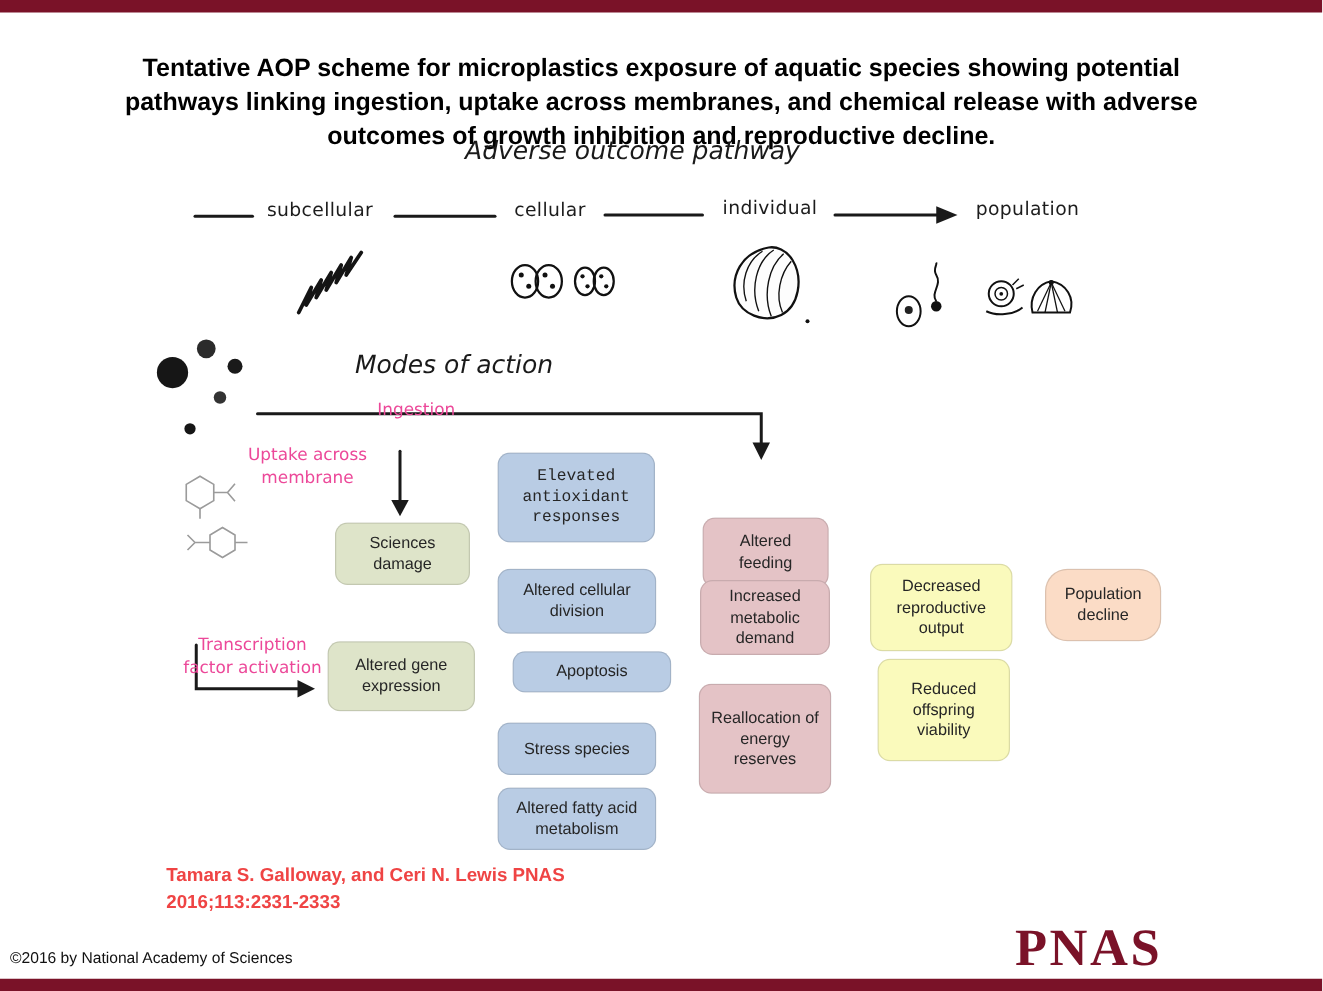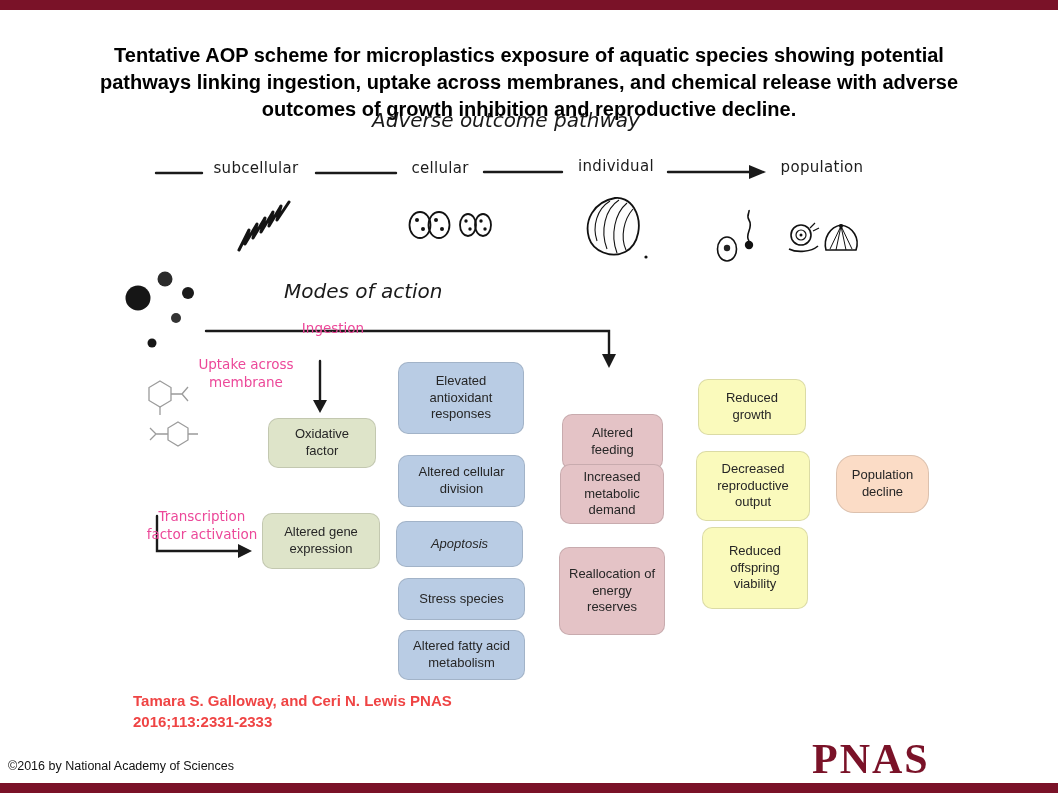--- a/index.html
+++ b/index.html
@@ -45,23 +45,23 @@
     box-sizing:border-box;border:1px solid rgba(0,0,0,0.12);
   }
   .box-green{background:var(--box_green,#dee4c9);}
   .box-blue{background:var(--box_blue,#b9cce4);}
   .box-pink{background:var(--box_pink,#e4c3c6);}
   .box-yellow{background:var(--box_yellow,#fafabc);}
   .box-peach{background:var(--box_peach,#fbdcc6);}
 
   .b-oxidative{left:268px;top:418px;width:108px;height:50px;}
   .b-gene{left:262px;top:513px;width:118px;height:56px;}
-  .b-antioxidant{left:398px;top:362px;width:126px;height:72px;}
+  .b-antioxidant{left:398px;top:362px;width:126px;height:72px;font-family:Liberation Mono, monospace;}
   .b-division{left:398px;top:455px;width:127px;height:52px;}
-  .b-apoptosis{left:396px;top:521px;width:127px;height:46px;font-style:italic;}
+  .b-apoptosis{left:410px;top:521px;width:127px;height:33px;}
   .b-stress{left:398px;top:578px;width:127px;height:42px;}
   .b-fatty{left:398px;top:630px;width:127px;height:50px;}
   .b-feeding{left:562px;top:394px;width:101px;height:56px;margin-top:20px;}
   .b-metabolic{left:560px;top:464px;width:104px;height:60px;}
   .b-reallocation{left:559px;top:547px;width:106px;height:88px;}
   .b-growth{left:698px;top:379px;width:108px;height:56px;}
   .b-reproductive{left:696px;top:451px;width:114px;height:70px;}
   .b-offspring{left:702px;top:527px;width:106px;height:82px;}
   .b-popdecline{left:836px;top:455px;width:93px;height:58px;border-radius:18px;}
 
@@ -187,34 +187,33 @@
       <path d="M42,64 L30,64 M30,64 L24,58 M30,64 L24,70 M62,64 L72,64"></path>
     </g>
   </svg>
 
   <div class="modes-heading hand-italic">Modes of action</div>
 
   <div class="small-label lbl-ingestion">Ingestion</div>
   <div class="small-label lbl-uptake">Uptake across membrane</div>
   <div class="small-label lbl-transcription">Transcription factor activation</div>
 
-  <div class="box box-green b-oxidative">Oxidative factor</div>
+  <div class="box box-green b-oxidative">Sciences damage</div>
   <div class="box box-green b-gene">Altered gene expression</div>
 
   <div class="box box-blue b-antioxidant">Elevated antioxidant responses</div>
   <div class="box box-blue b-division">Altered cellular division</div>
   <div class="box box-blue b-apoptosis">Apoptosis</div>
   <div class="box box-blue b-stress">Stress species</div>
   <div class="box box-blue b-fatty">Altered fatty acid metabolism</div>
 
   <div class="box box-pink b-feeding">Altered feeding</div>
   <div class="box box-pink b-metabolic">Increased metabolic demand</div>
   <div class="box box-pink b-reallocation">Reallocation of energy reserves</div>
 
-  <div class="box box-yellow b-growth">Reduced growth</div>
   <div class="box box-yellow b-reproductive">Decreased reproductive output</div>
   <div class="box box-yellow b-offspring">Reduced offspring viability</div>
 
   <div class="box box-peach b-popdecline">Population decline</div>
 
   <div class="citation">
     <div>Tamara S. Galloway, and Ceri N. Lewis PNAS</div>
     <div>2016;113:2331-2333</div>
   </div>
 

